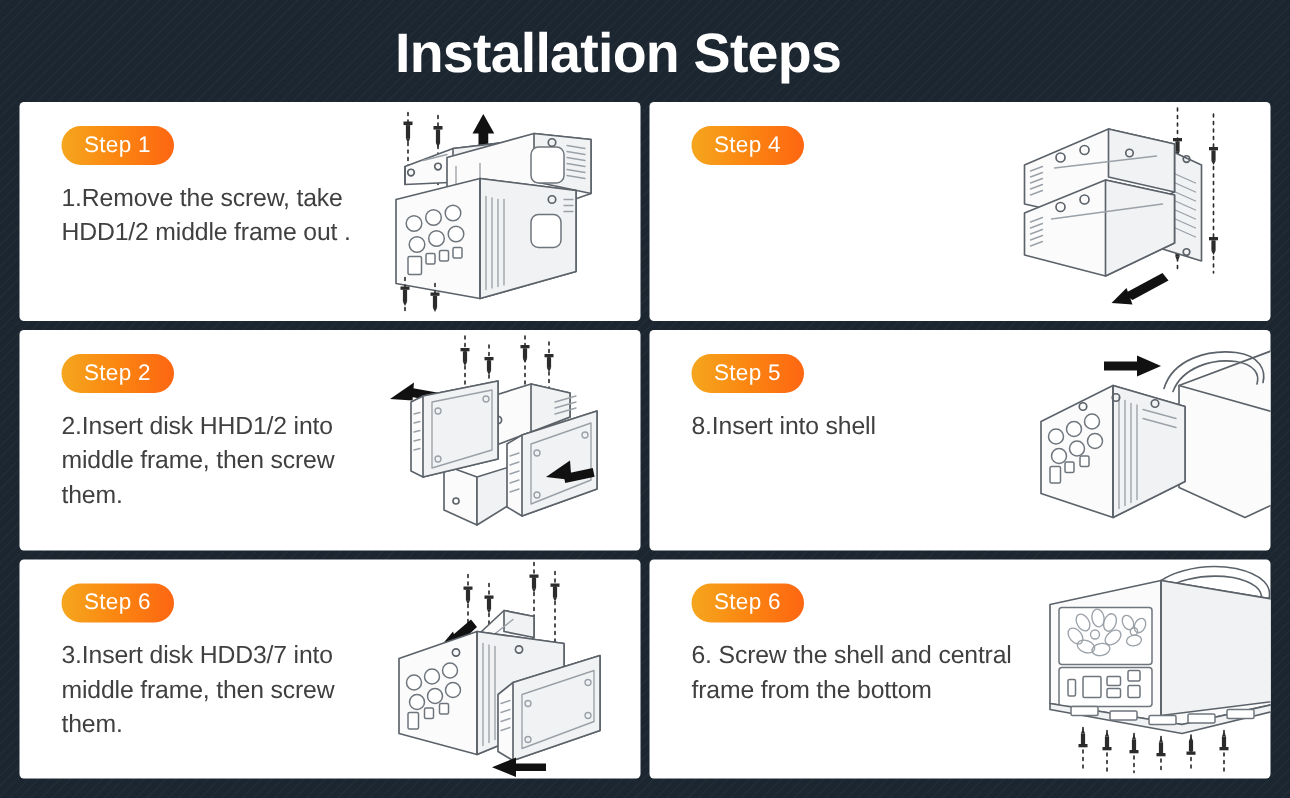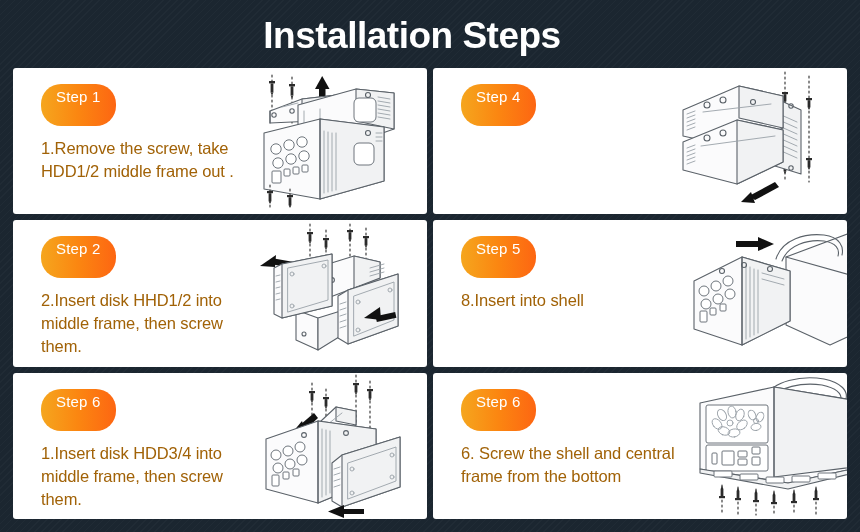--- a/index.html
+++ b/index.html
@@ -54,28 +54,28 @@
     width:245px;
     padding:16px 0 0 28px;
     box-sizing:border-box;
   }
   .badge{
     display:inline-block;
     background:linear-gradient(to right,#f5a61e 0%,#fb8711 48%,#fd6612 100%);
     color:#ffffff;
     font-size:15px;
     font-weight:normal;
-    padding:4px 15px 21px 15px;
+    padding:4px 15px 5px 15px;
     border-radius:20px;
     line-height:17px;
     letter-spacing:0.2px;
   }
   .desc{
     margin-top:11px;
-    color:#a16207;
+    color:#404040;
     font-size:16.5px;
     line-height:23px;
     white-space:pre-line;
     letter-spacing:-0.1px;
   }
   .card-art{
     flex:1 1 auto;
     position:relative;
     display:flex;
     align-items:center;
@@ -442,21 +442,21 @@
             <path class="ln-lt" d="M84 48 L106 54"></path>
             <path class="ln-lt" d="M84 54 L106 60"></path>
           </g>
         </svg>
       </div>
     </div>
 
     <div class="card">
       <div class="card-text">
         <span class="badge">Step 6</span>
-        <div class="desc">1.Insert disk HDD3/4 into middle frame, then screw them.</div>
+        <div class="desc">3.Insert disk HDD3/7 into middle frame, then screw them.</div>
       </div>
       <div class="card-art">
         <svg width="180" height="146" viewBox="0 0 180 146">
 
           <g>
             <path class="dash" d="M54 10 V60"></path>
             <path class="dash" d="M68 16 V66"></path>
             <path class="dash" d="M98 2 V52"></path>
             <path class="dash" d="M112 8 V58"></path>
             <g class="scr">

